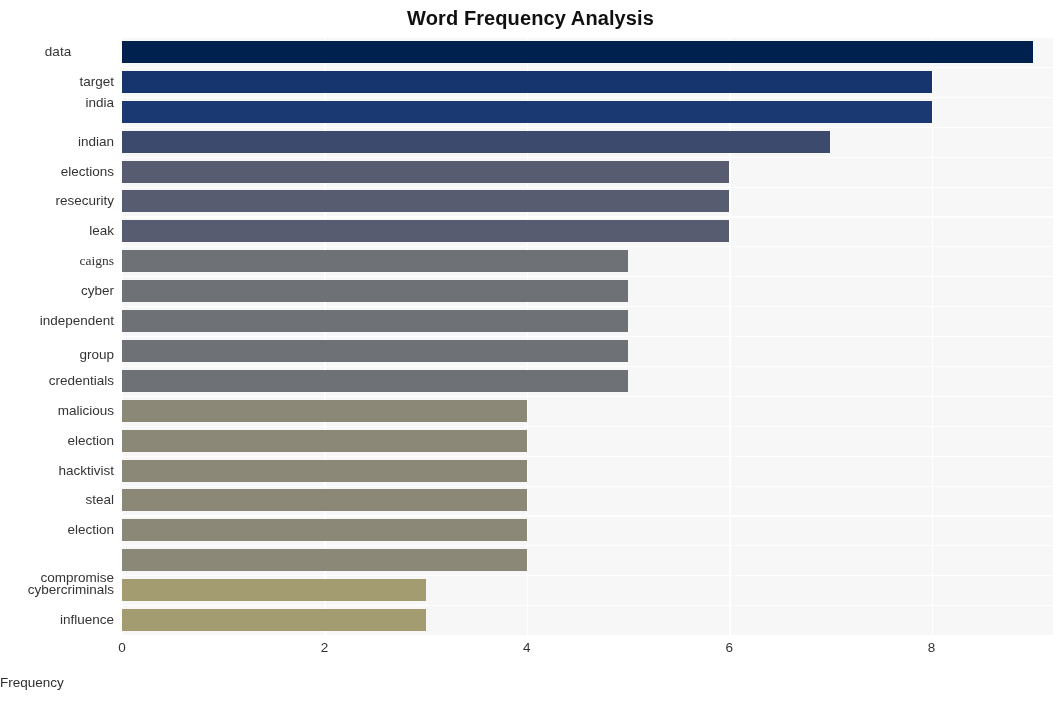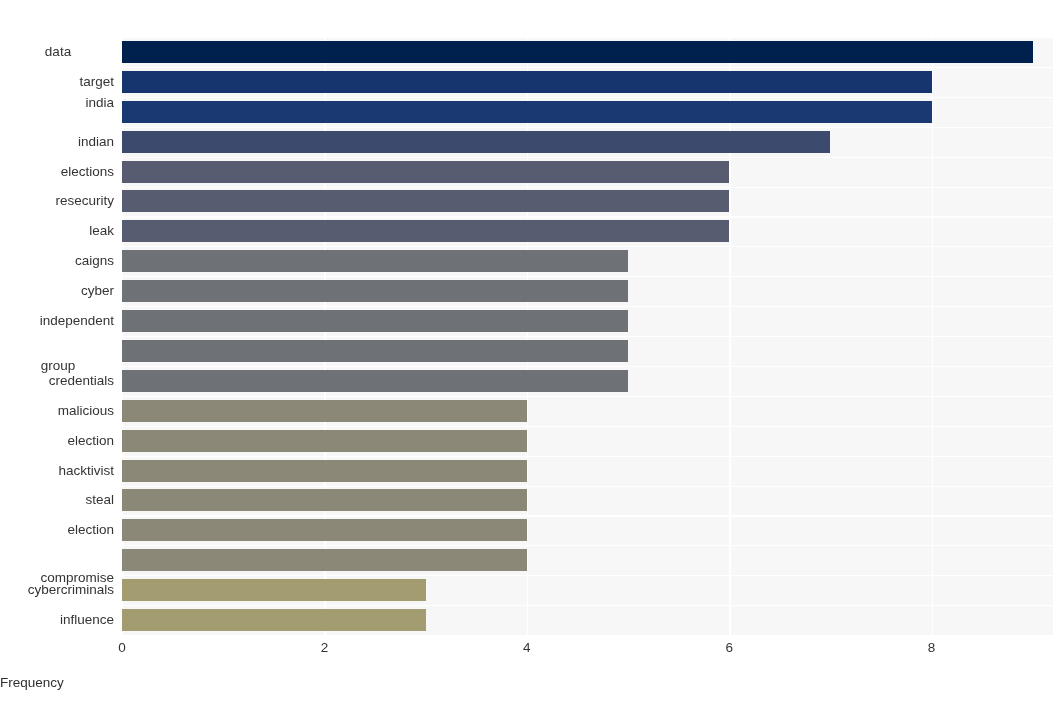--- a/index.html
+++ b/index.html
@@ -117,20 +117,21 @@
     font-size: 13.5px;
     color: #2f2f2f;
     line-height: 18px;
   }
 </style>
 </head>
 <body>
 
 <div id="chart-root">
 
+  <div class="chart-title">Word Frequency Analysis</div>
 
   <div class="plot-area" id="plot-area">
       <div class="hgrid" style="top: 0px;"></div>
       <div class="hgrid" style="top: 29.9px;"></div>
       <div class="hgrid" style="top: 59.8px;"></div>
       <div class="hgrid" style="top: 89.7px;"></div>
       <div class="hgrid" style="top: 119.6px;"></div>
       <div class="hgrid" style="top: 149.5px;"></div>
       <div class="hgrid" style="top: 179.4px;"></div>
       <div class="hgrid" style="top: 209.3px;"></div>
@@ -174,24 +175,24 @@
     </div>
 
   <div id="y-labels">
       <div class="ylabel" style="top: 7.95px; text-align: center;">data</div>
       <div class="ylabel" style="top: 37.85px;">target</div>
       <div class="ylabel" style="top: 59px;">india</div>
       <div class="ylabel" style="top: 97.65px;">indian</div>
       <div class="ylabel" style="top: 127.55px;">elections</div>
       <div class="ylabel" style="top: 157.45px;">resecurity</div>
       <div class="ylabel" style="top: 187.35px;">leak</div>
-      <div class="ylabel" style="top: 217.25px;">caigns</div>
+      <div class="ylabel" style="top: 217.25px; font-family: Liberation Serif, serif;">caigns</div>
       <div class="ylabel" style="top: 247.15px;">cyber</div>
       <div class="ylabel" style="top: 277.05px;">independent</div>
-      <div class="ylabel" style="top: 322px; text-align: center;">group</div>
+      <div class="ylabel" style="top: 311px;">group</div>
       <div class="ylabel" style="top: 336.85px;">credentials</div>
       <div class="ylabel" style="top: 366.75px;">malicious</div>
       <div class="ylabel" style="top: 396.65px;">election</div>
       <div class="ylabel" style="top: 426.55px;">hacktivist</div>
       <div class="ylabel" style="top: 456.45px;">steal</div>
       <div class="ylabel" style="top: 486.35px;">election</div>
       <div class="ylabel" style="top: 534px;">compromise</div>
       <div class="ylabel" style="top: 546.15px;">cybercriminals</div>
       <div class="ylabel" style="top: 576.05px;">influence</div>
     </div>

